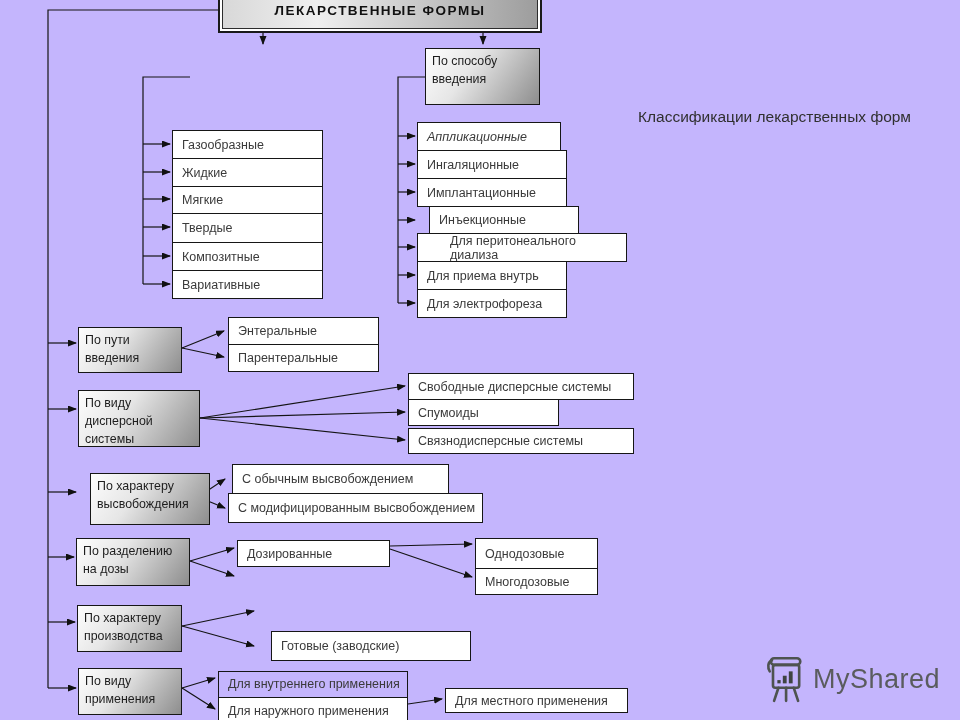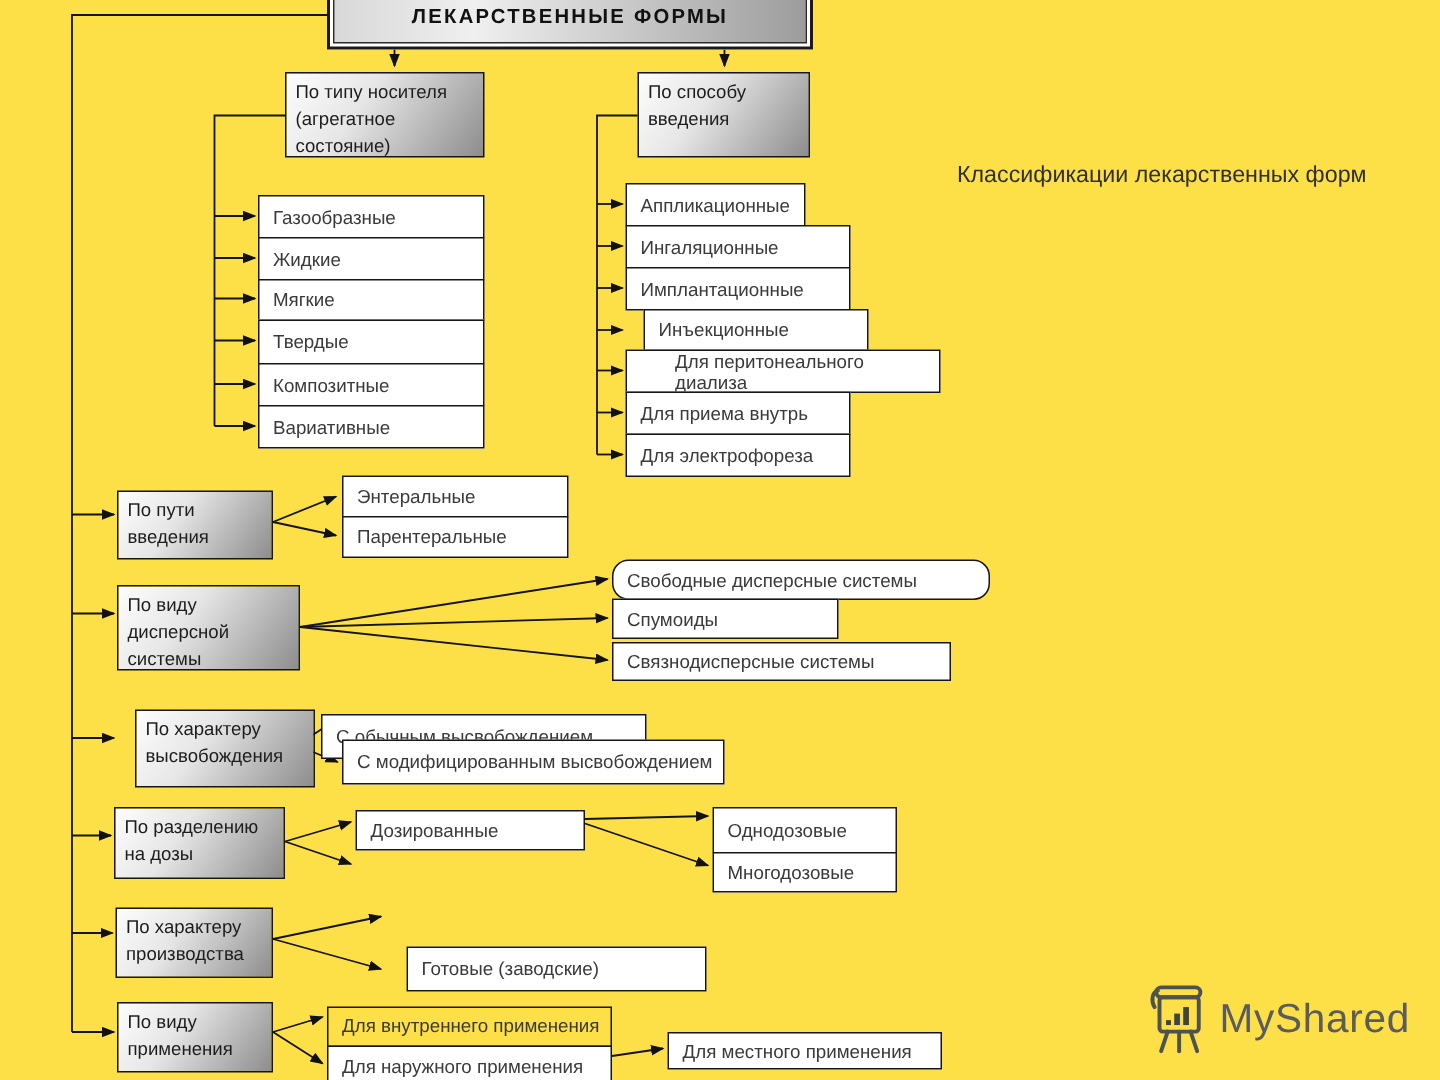--- a/index.html
+++ b/index.html
@@ -1,16 +1,16 @@
 <!DOCTYPE html>
 <html><head>
 <meta charset="utf-8">
 <style>
   html,body{margin:0;padding:0;background:#fff;}
-  #page{position:relative;width:960px;height:720px;overflow:hidden;background:#fde047;
+  #page{position:relative;width:960px;height:720px;overflow:hidden;background:#c4b5fd;
         font-family:"Liberation Sans","DejaVu Sans",sans-serif;}
   svg.wires{position:absolute;left:0;top:0;z-index:1;}
   .box{position:absolute;box-sizing:border-box;border:1px solid #161616;z-index:2;color:#3a3a3a;}
   .wbox{background:#ffffff;display:flex;align-items:center;padding-left:9px;font-size:12.5px;}
   .gbox{background:linear-gradient(125deg,#fdfdfd 0%,#e6e6e6 38%,#8d8d8d 100%);
         color:#1d1d1d;font-size:12.4px;line-height:1.45;padding:4px 6px;}
   .header-outer{position:absolute;left:218px;top:-12px;width:324px;height:45px;
         border:2px solid #1a1a1a;background:#fff;padding:2px;box-sizing:border-box;z-index:2;}
   .header-inner{width:100%;height:100%;box-sizing:border-box;border:1px solid #2c2c2c;
         background:linear-gradient(to right,#d8d8d8 0%,#efefef 30%,#9d9d9d 100%);
@@ -87,52 +87,51 @@
       <line x1="408" y1="704" x2="442" y2="699" marker-end="url(#ah)"></line>
     </g>
   </svg>
 
   <div class="header-outer">
     <div class="header-inner">ЛЕКАРСТВЕННЫЕ  ФОРМЫ</div>
   </div>
 
   <div class="caption">Классификации лекарственных форм</div>
 
-  <div class="box gbox" style="left:190px;top:48px;width:133px;height:57px;">По типу носителя (агрегатное состояние)</div>
   <div class="box gbox" style="left:425px;top:48px;width:115px;height:57px;">По способу введения</div>
   <div class="box gbox" style="left:78px;top:327px;width:104px;height:46px;">По пути введения</div>
   <div class="box gbox" style="left:78px;top:390px;width:122px;height:57px;">По виду дисперсной системы</div>
   <div class="box gbox" style="left:90px;top:473px;width:120px;height:52px;">По характеру высвобождения</div>
   <div class="box gbox" style="left:76px;top:538px;width:114px;height:48px;">По разделению на дозы</div>
   <div class="box gbox" style="left:77px;top:605px;width:105px;height:47px;">По характеру производства</div>
   <div class="box gbox" style="left:78px;top:668px;width:104px;height:47px;">По виду применения</div>
 
   <div class="box wbox" style="left:172px;top:130px;width:151px;height:29px;">Газообразные</div>
   <div class="box wbox" style="left:172px;top:158px;width:151px;height:29px;">Жидкие</div>
   <div class="box wbox" style="left:172px;top:186px;width:151px;height:28px;">Мягкие</div>
   <div class="box wbox" style="left:172px;top:213px;width:151px;height:30px;">Твердые</div>
   <div class="box wbox" style="left:172px;top:242px;width:151px;height:29px;">Композитные</div>
   <div class="box wbox" style="left:172px;top:270px;width:151px;height:29px;">Вариативные</div>
 
-  <div class="box wbox" style="left:417px;top:122px;width:120px;height:29px;">Аппликационные</div>
+  <div class="box wbox" style="left:417px;top:122px;width:144px;height:29px;font-style:italic;">Аппликационные</div>
   <div class="box wbox" style="left:417px;top:150px;width:150px;height:29px;">Ингаляционные</div>
   <div class="box wbox" style="left:417px;top:178px;width:150px;height:29px;">Имплантационные</div>
   <div class="box wbox" style="left:417px;top:206px;width:150px;height:28px;margin-left:12px;">Инъекционные</div>
   <div class="box wbox" style="left:417px;top:233px;width:210px;height:29px;padding-left:32px;">Для перитонеального диализа</div>
   <div class="box wbox" style="left:417px;top:261px;width:150px;height:29px;">Для приема внутрь</div>
   <div class="box wbox" style="left:417px;top:289px;width:150px;height:29px;">Для электрофореза</div>
 
   <div class="box wbox" style="left:228px;top:317px;width:151px;height:28px;">Энтеральные</div>
   <div class="box wbox" style="left:228px;top:344px;width:151px;height:28px;">Парентеральные</div>
 
-  <div class="box wbox" style="left:408px;top:373px;width:252px;height:27px;border-radius:11px;">Свободные дисперсные системы</div>
+  <div class="box wbox" style="left:408px;top:373px;width:226px;height:27px;">Свободные дисперсные системы</div>
   <div class="box wbox" style="left:408px;top:399px;width:151px;height:27px;">Спумоиды</div>
   <div class="box wbox" style="left:408px;top:428px;width:226px;height:26px;">Связнодисперсные системы</div>
 
-  <div class="box wbox" style="left:214px;top:464px;width:217px;height:30px;margin-top:12px;">С обычным высвобождением</div>
+  <div class="box wbox" style="left:232px;top:464px;width:217px;height:30px;">С обычным высвобождением</div>
   <div class="box wbox" style="left:228px;top:493px;width:255px;height:30px;">С модифицированным высвобождением</div>
 
   <div class="box wbox" style="left:237px;top:540px;width:153px;height:27px;">Дозированные</div>
   <div class="box wbox" style="left:475px;top:538px;width:123px;height:31px;">Однодозовые</div>
   <div class="box wbox" style="left:475px;top:568px;width:123px;height:27px;">Многодозовые</div>
 
   <div class="box wbox" style="left:271px;top:631px;width:200px;height:30px;">Готовые (заводские)</div>
 
   <div class="box wbox overflow-label" style="left:218px;top:671px;width:190px;height:27px;z-index:4;background:transparent;">Для внутреннего применения</div>
   <div class="box wbox" style="left:218px;top:697px;width:190px;height:29px;align-items:flex-start;padding-top:6px;">Для наружного применения</div>

